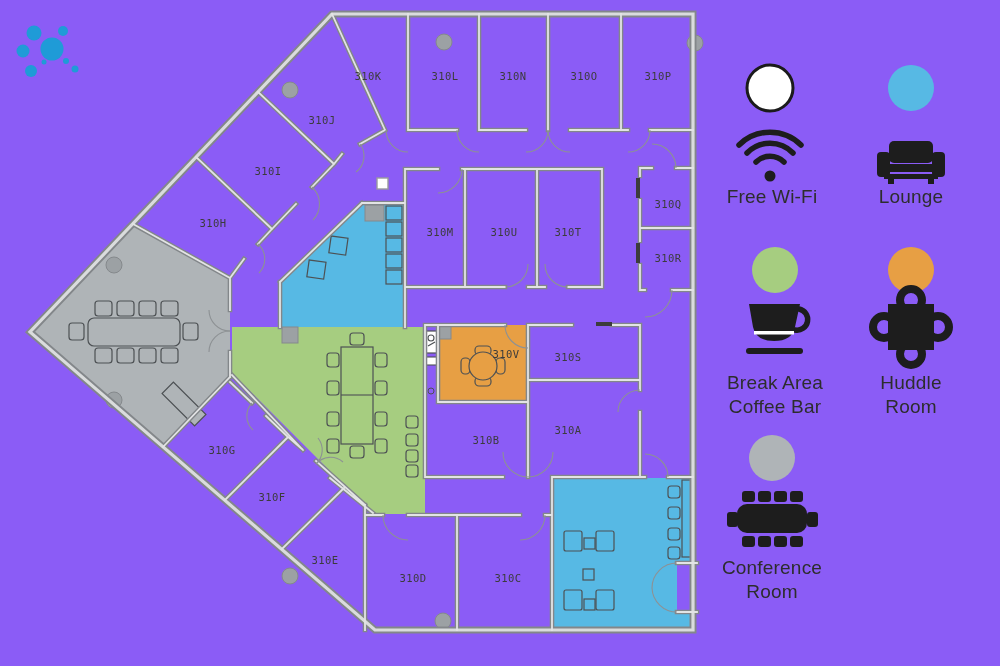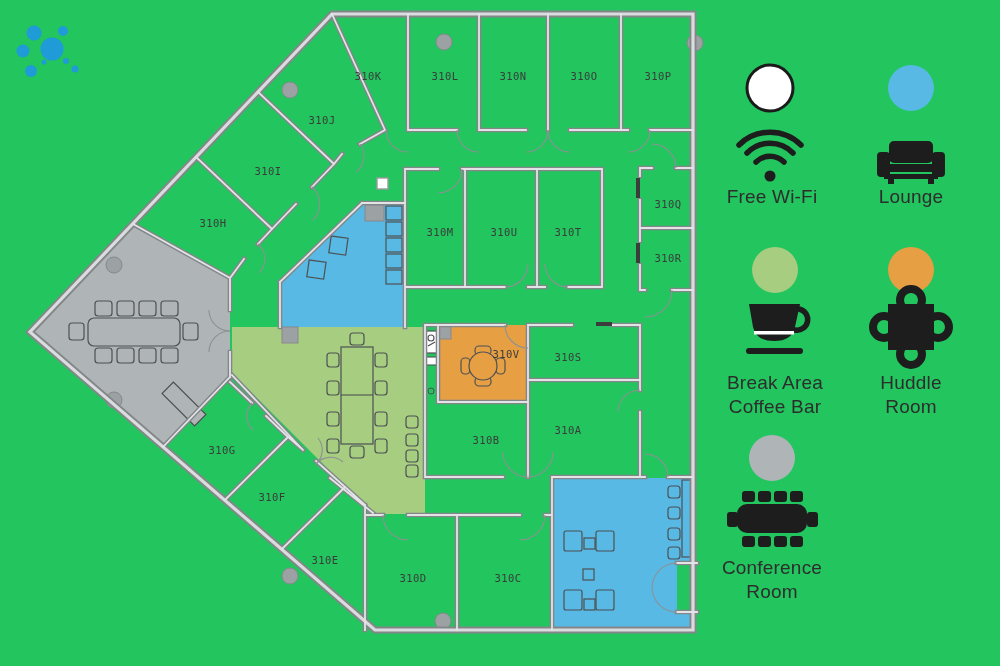--- a/index.html
+++ b/index.html
@@ -1,16 +1,16 @@
 <!DOCTYPE html>
 <html><head>
 <meta charset="utf-8">
 <style>
   html,body{margin:0;padding:0;background:#fff;}
-  .stage{position:relative;width:1000px;height:666px;background:#22c55e;overflow:hidden;
+  .stage{position:relative;width:1000px;height:666px;background:#8b5cf6;overflow:hidden;
          font-family:"Liberation Sans",sans-serif;}
   svg{display:block;}
   
   .wO{fill:none;stroke:#83878a;stroke-width:7;stroke-linecap:square;}
   .wI{fill:none;stroke:#dadcdd;stroke-width:3.2;stroke-linecap:square;}
   .iwO{fill:none;stroke:#83878a;stroke-width:4.6;stroke-linecap:square;}
   .iwI{fill:none;stroke:#e3e4e5;stroke-width:1.8;stroke-linecap:square;}
   .arc{fill:none;stroke:#8d9194;stroke-width:1.1;}
   .furn{stroke:#4d5154;stroke-width:1.2;}
   .furnl{fill:none;stroke:#4d5154;stroke-width:1.1;}

